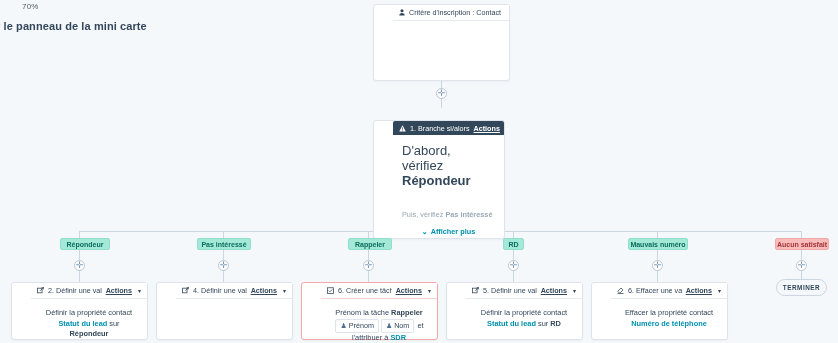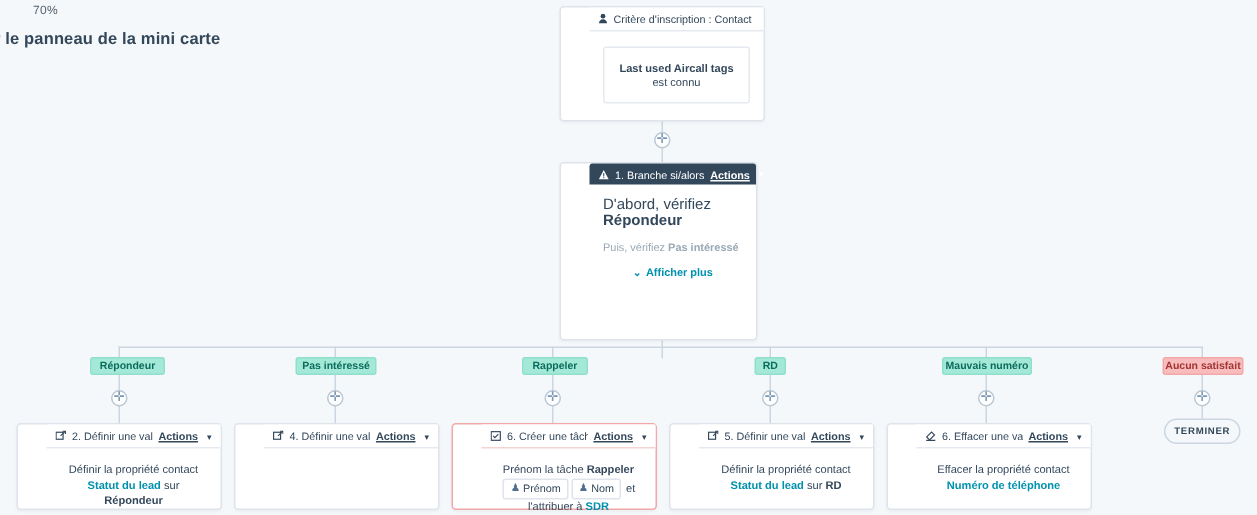--- a/index.html
+++ b/index.html
@@ -84,43 +84,43 @@
   #enroll { left: 373px; top: 4px; width: 137px; height: 77px; }
   #enroll .inner-box {
     margin: 10px 9px 0 9px;
     border: 1px solid #e5e9f0; border-radius: 2px;
     background: #fff;
     padding: 9px 6px;
     font-size: 7.4px; color: #33475b; text-align: center;
   }
 
   
-  #branch { left: 373px; top: 108px; width: 132px; height: 119px; }
+  #branch { left: 373px; top: 120px; width: 132px; height: 119px; }
   #branch .bhead {
     display:flex; align-items:center; gap:4px;
     height: 14px; padding: 0 6px;
     background: #33475b; border-radius: 2px 2px 0 0;
     color: #ffffff; font-size: 7.2px;
   }
   #branch .bhead .ttl { flex:1 1 auto; white-space:nowrap; }
   #branch .bhead .actions {
     color: #ffffff; font-weight: bold; text-decoration: underline; font-size: 7.2px;
   }
   #branch .bhead .caret { color:#fff; font-size:6px; margin-left:2px; }
   #branch .bbody { padding: 8px 9px 6px 9px; }
   #branch .lead {
-    font-size: 10px; color: #33475b; margin-bottom: 6px;
+    font-size: 13px; color: #33475b; margin-bottom: 6px;
   }
   #branch .cond {
     border: 1px solid #e5e9f0; border-radius: 2px;
     padding: 7px 8px; font-size: 7.3px; color: #33475b;
     line-height: 1.55; text-align: center;
   }
   #branch .muted {
-    margin-top: 7px; font-size: 7.3px; color: #99a9b5;
+    margin-top: 22px; font-size: 7.3px; color: #99a9b5;
   }
   #branch .showmore {
     margin-top: 8px; text-align: center;
     font-size: 7.3px; color: #0091ae; font-weight: bold;
   }
   #branch .showmore .chev { font-size: 7px; margin-right: 3px; }
 
   
   .badge {
     position: absolute; top: 238px;
@@ -218,23 +218,20 @@
 
   <div class="card" id="enroll">
     <div class="card-head">
       <span class="hicon">
         <svg width="6" height="7" viewBox="0 0 8 9">
             <circle cx="4" cy="2.2" r="2.1" fill="#33475b"></circle>
             <path d="M0.4 8.6c0-2.1 1.6-3.6 3.6-3.6s3.6 1.5 3.6 3.6z" fill="#33475b"></path>
           </svg>
       </span>
       <span class="ttl">Critère d'inscription : Contact</span>
-    </div>
-    <div class="inner-box">
-      <span style="font-weight:bold;">Last used Aircall tags</span><span> est connu</span>
     </div>
   </div>
 
   <div class="card" id="branch">
     <div class="bhead">
       <span class="hicon">
         <svg width="7" height="7" viewBox="0 0 9 9">
             <path d="M4.5 0.4 8.7 8.4H0.3z" fill="#ffffff"></path>
             <rect x="4.05" y="3" width="0.9" height="3" fill="#33475b"></rect>
             <rect x="4.05" y="6.6" width="0.9" height="0.9" fill="#33475b"></rect>

